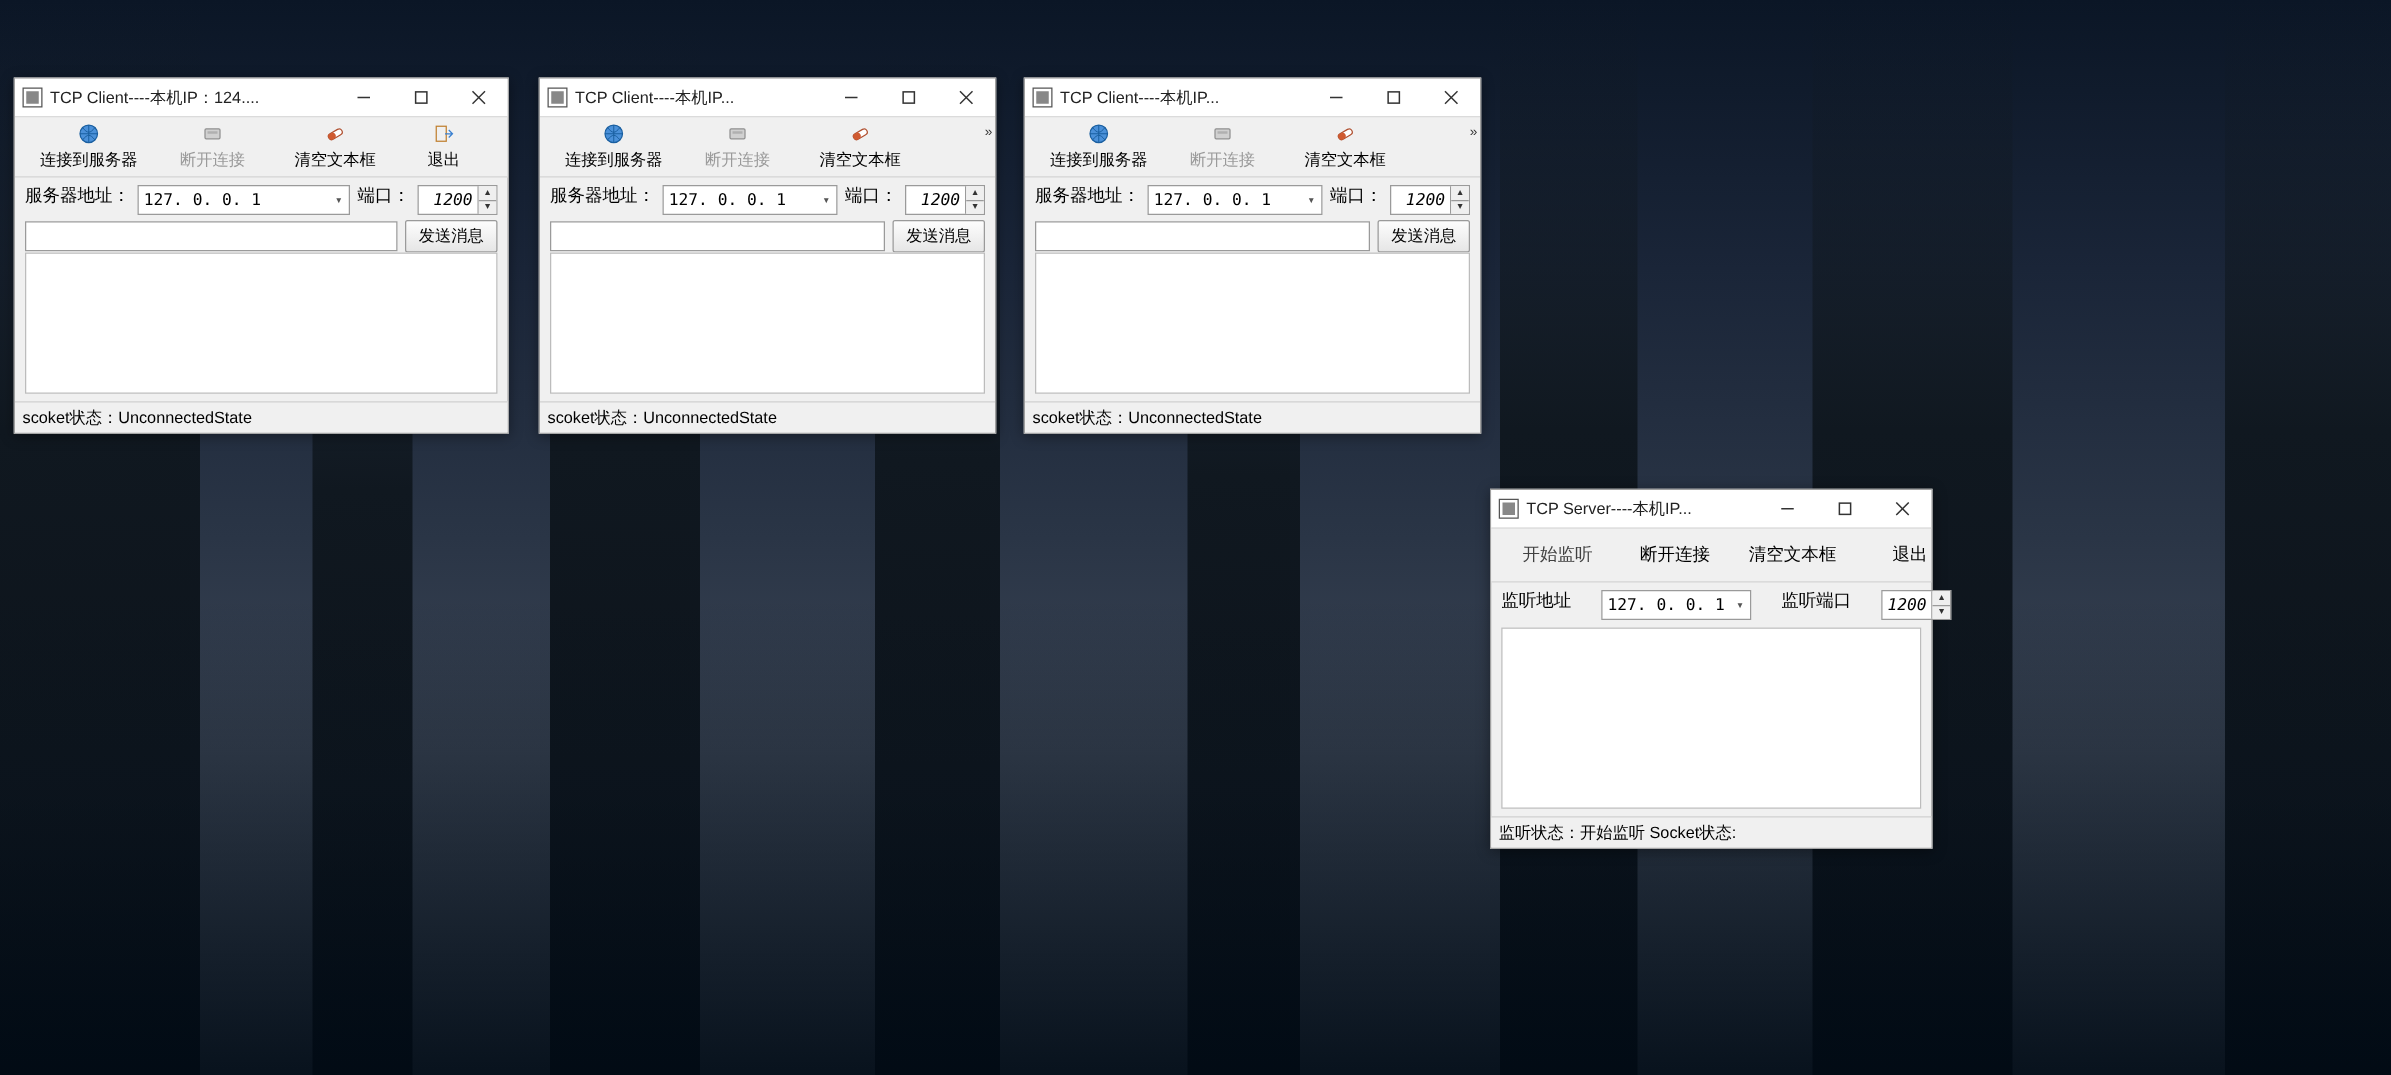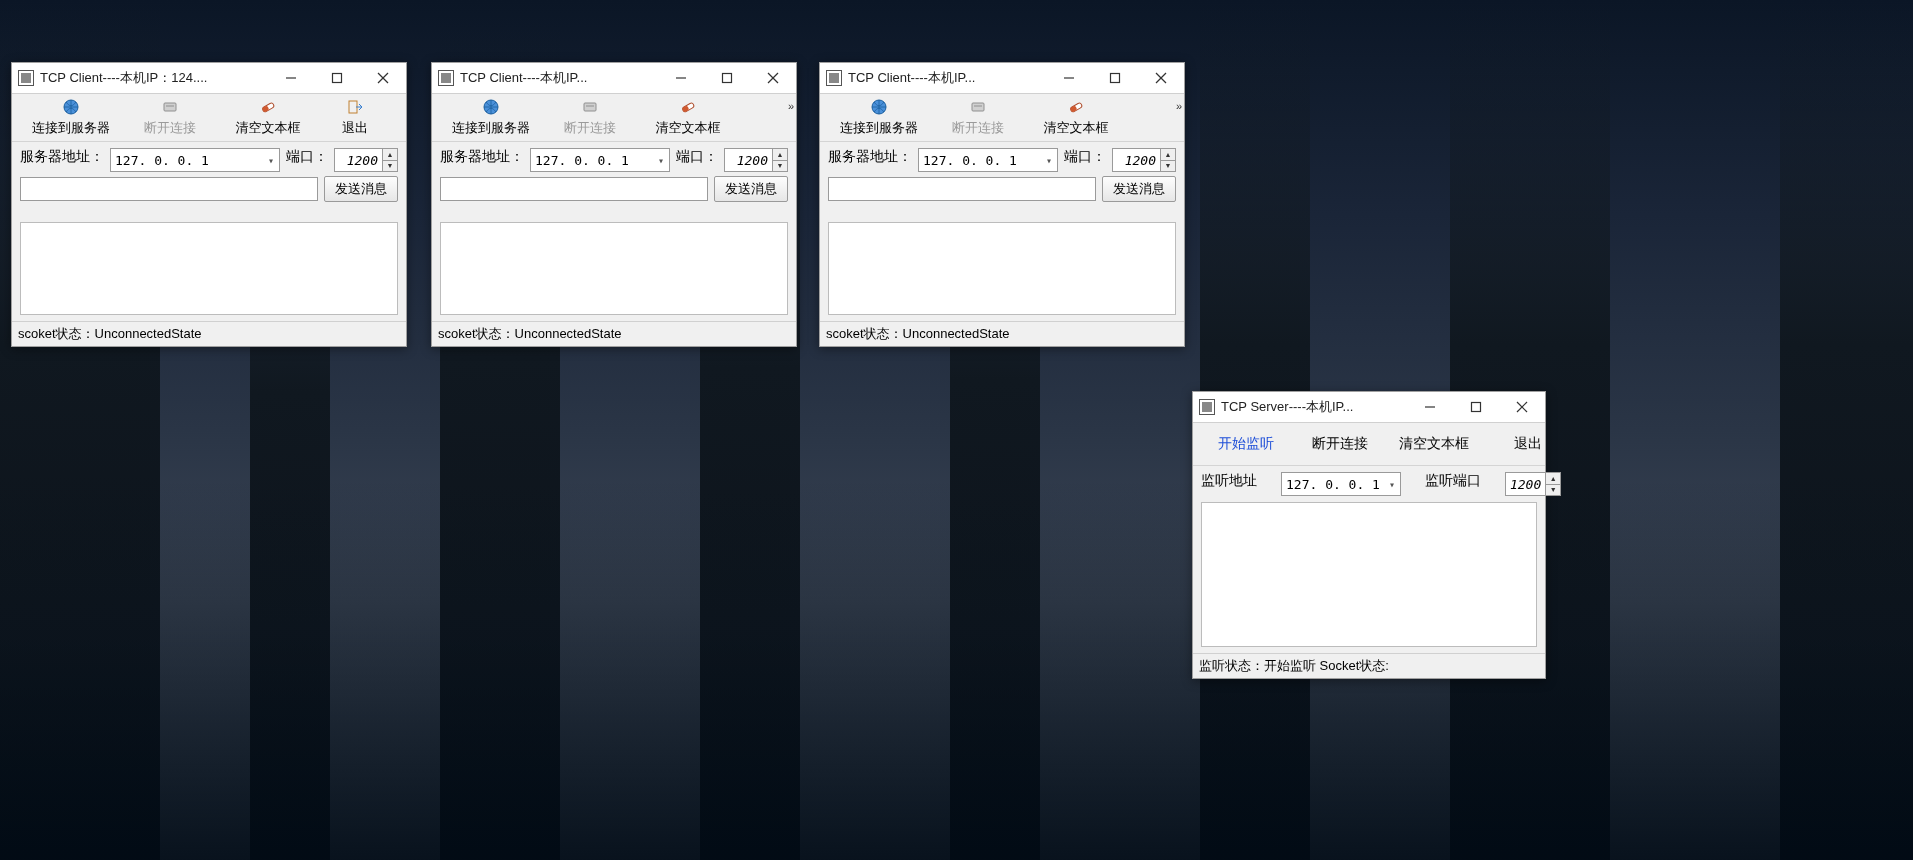--- a/index.html
+++ b/index.html
@@ -128,33 +128,33 @@
     padding: 10px 8px;
     gap: 4px;
   }
   .toolbar-plain .pbtn {
     min-width: 74px;
     padding: 2px 8px;
     font-size: 14px;
     color: #000;
     text-align: center;
   }
-  .toolbar-plain .pbtn.disabled { color:#1d4ed8; }
+  .toolbar-plain .pbtn.disabled { color:#404040; }
 
   .form-row {
     display: flex;
     align-items: flex-start;
     padding: 6px 8px 2px 8px;
     gap: 6px;
     font-size: 14px;
   }
   .form-row2 {
     display: flex;
     align-items: center;
-    padding: 2px 8px 20px 8px;
+    padding: 2px 8px 0 8px;
     gap: 6px;
   }
   .lbl { white-space: nowrap; }
   .combo {
     flex: 1 1 auto;
     display: flex;
     align-items: center;
     height: 22px;
     border: 1px solid #9a9a9a;
     background: #fff;

